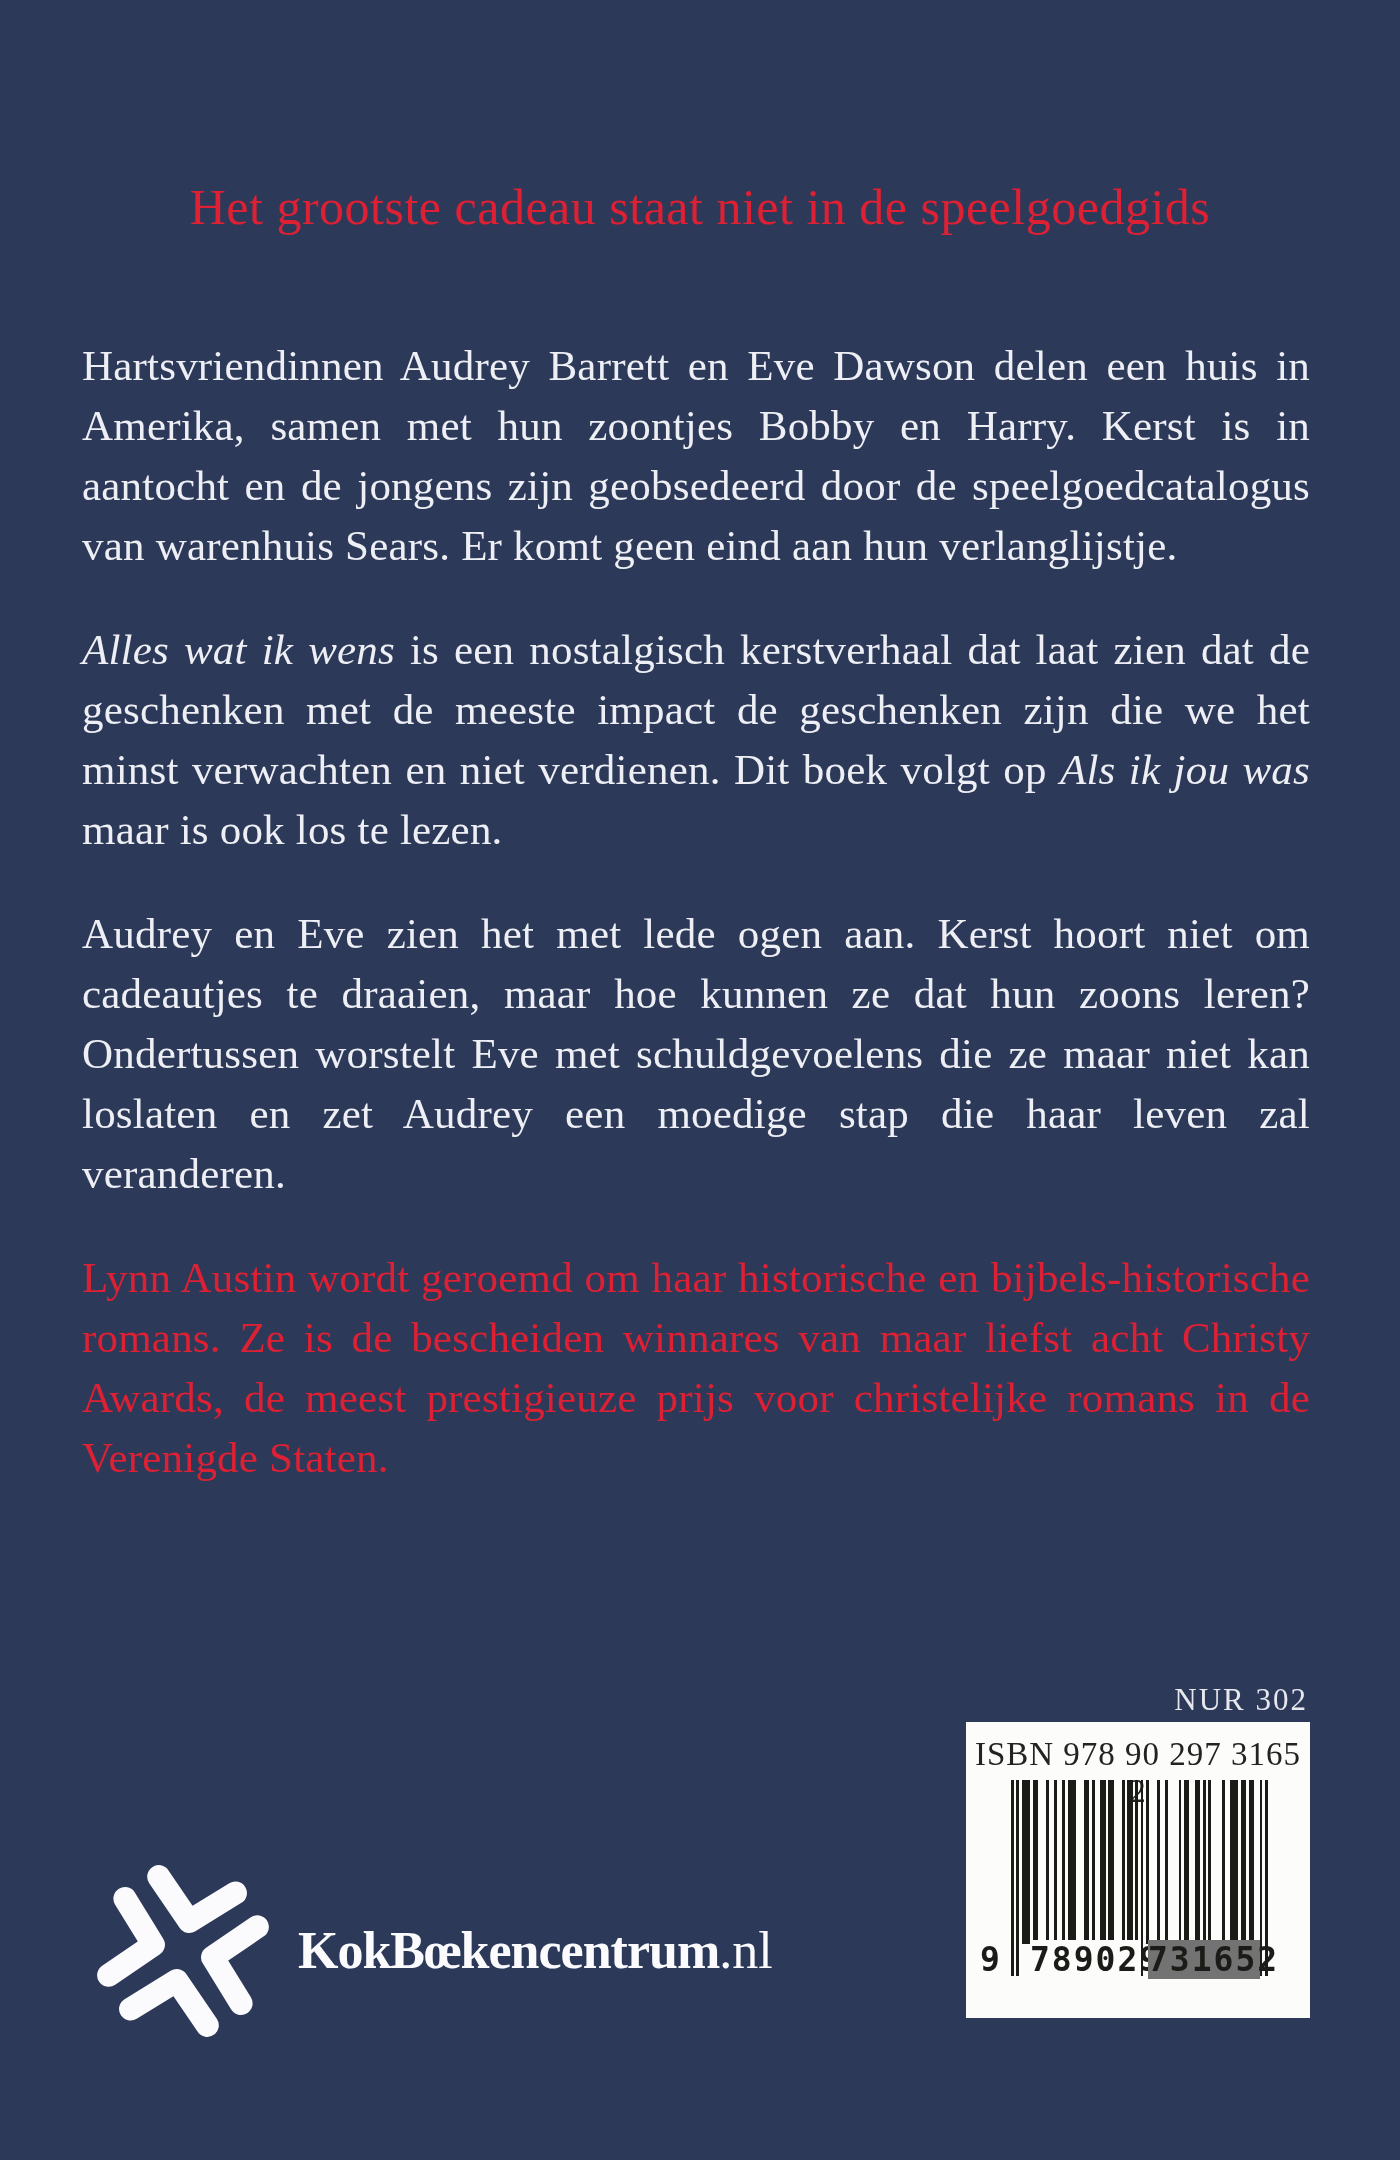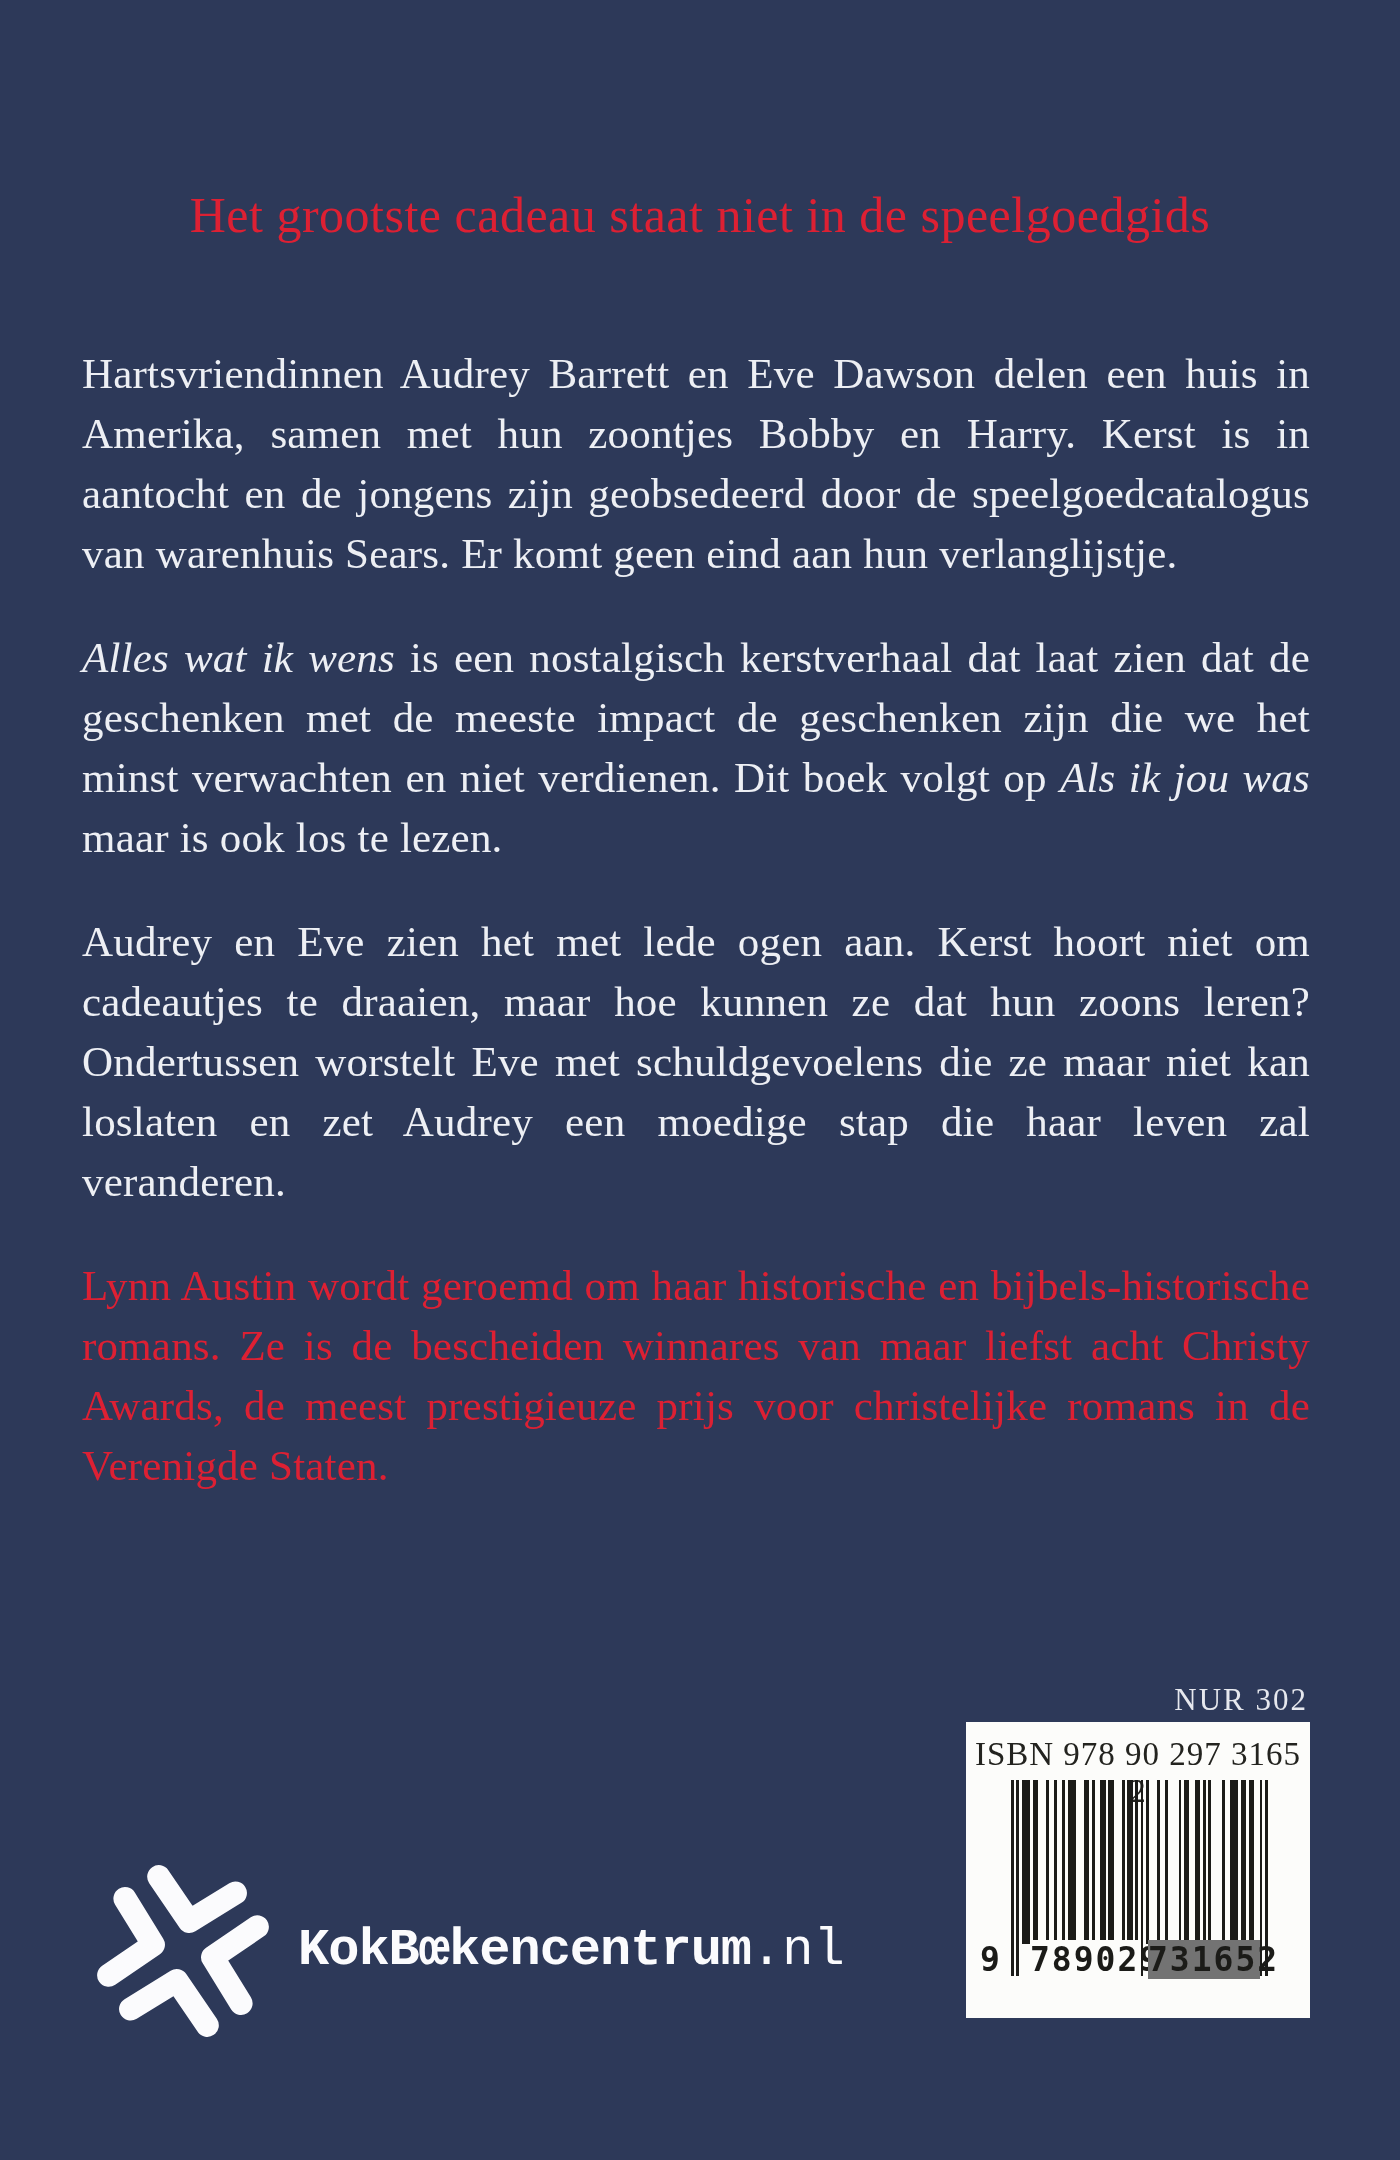--- a/index.html
+++ b/index.html
@@ -5,21 +5,21 @@
   html,body{margin:0;padding:0;}
   body{
     width:1400px;height:2160px;
     background:#2d3959;
     font-family:"Liberation Serif", serif;
     position:relative;
     overflow:hidden;
   }
   .cover{position:absolute;inset:0;}
   .headline{
-    margin:8px;
+    margin:0;
     padding:178px 70px 0 70px;
     text-align:center;
     font-size:50px;
     font-weight:normal;
     color:#dd2033;
     letter-spacing:0.5px;
   }
   .textcol{
     padding:0 84px 0 82px;
   }
@@ -82,21 +82,21 @@
   .publisher{
     position:absolute;
     left:94px;top:1862px;
     display:flex;
     align-items:center;
     gap:26px;
   }
   .logo-mark{width:178px;height:178px;flex:0 0 auto;}
   .pub-text{display:flex;flex-direction:column;}
   .brand{
-    font-family:Liberation Mono, monospace;
+    font-family:Liberation Serif, serif;
     color:#fbfbfd;
     font-size:52px;
     line-height:58px;
     white-space:nowrap;
   }
   .brand b{font-weight:bold;letter-spacing:-1px;}
   .brand .suffix{font-weight:normal;}
   .tagline{
     font-family:"DejaVu Sans", sans-serif;
     color:#fbfbfd;

